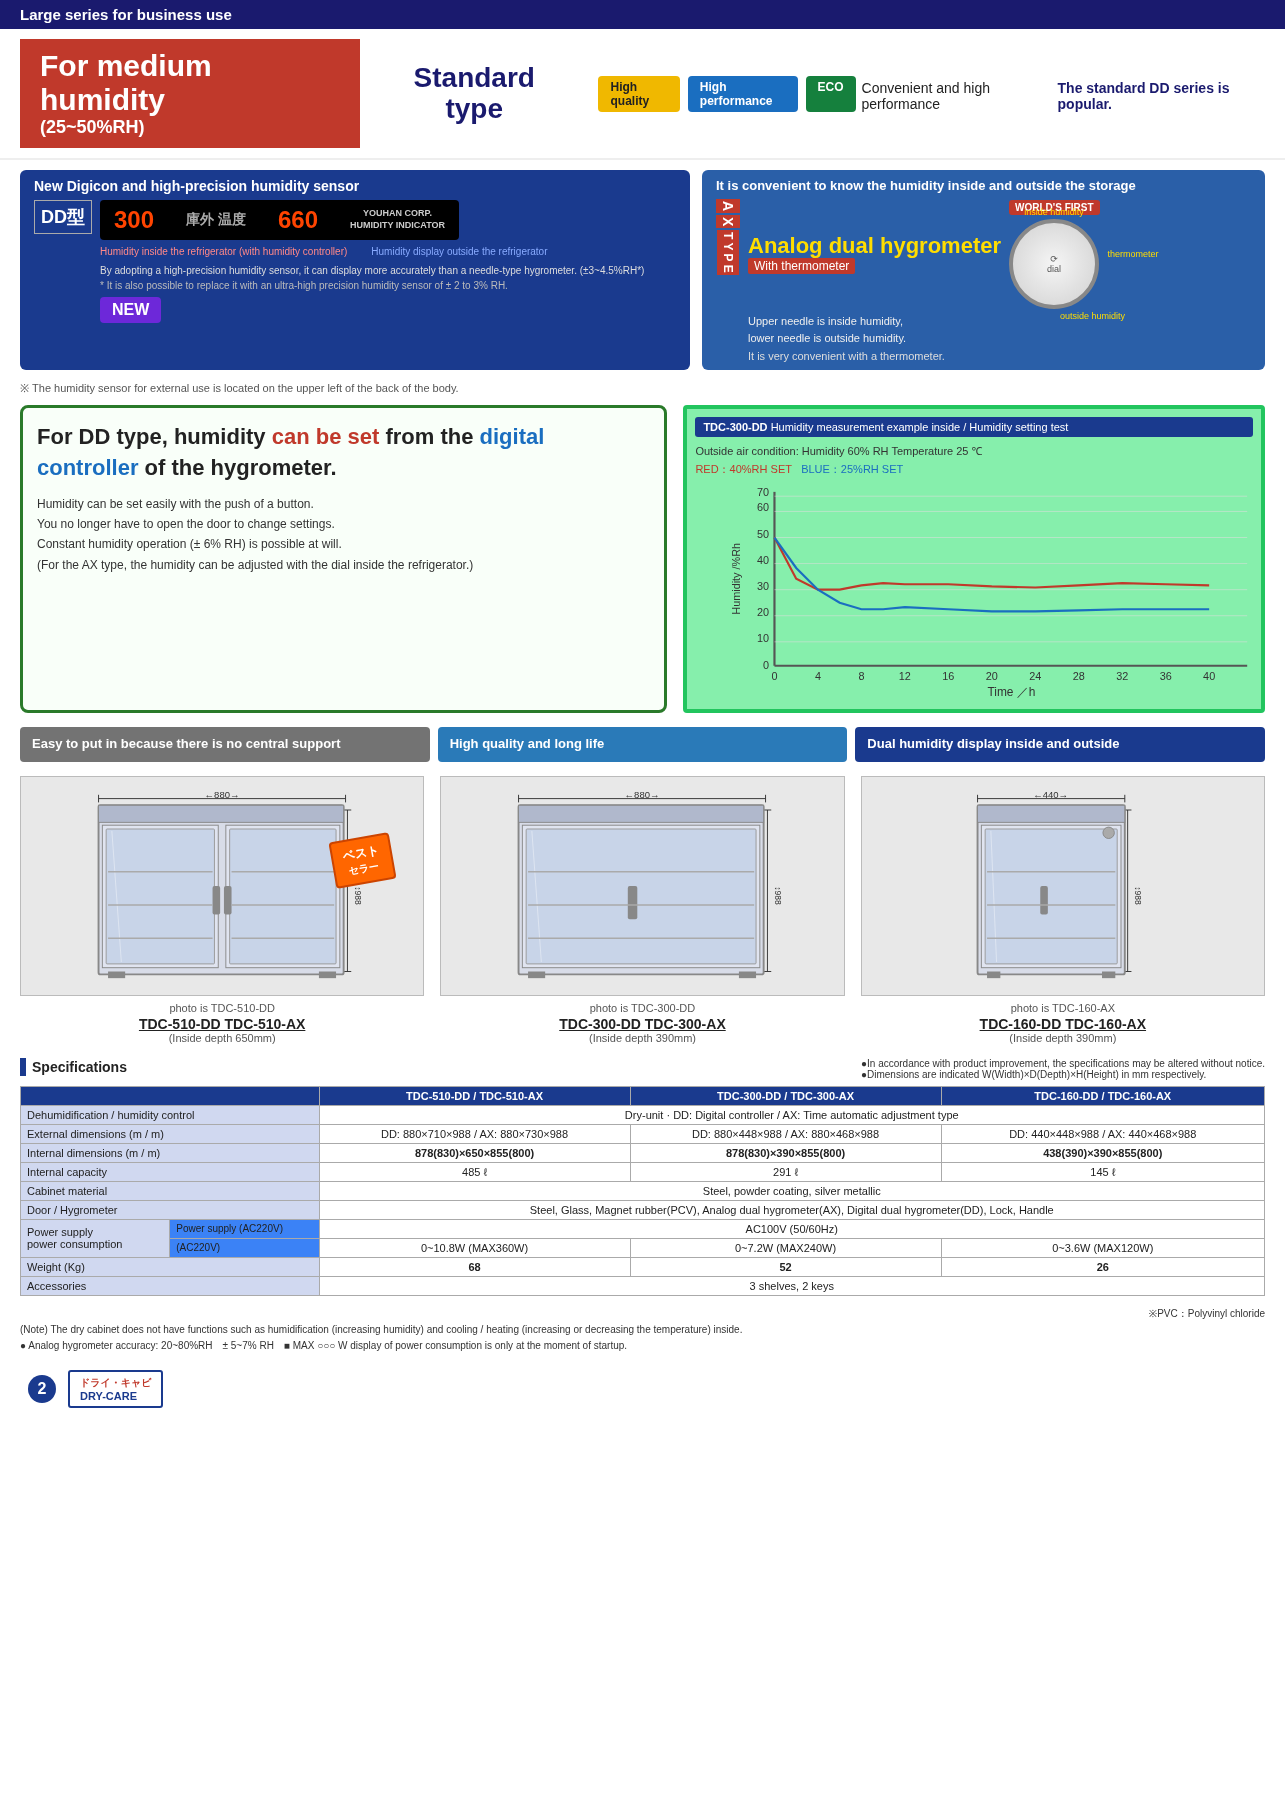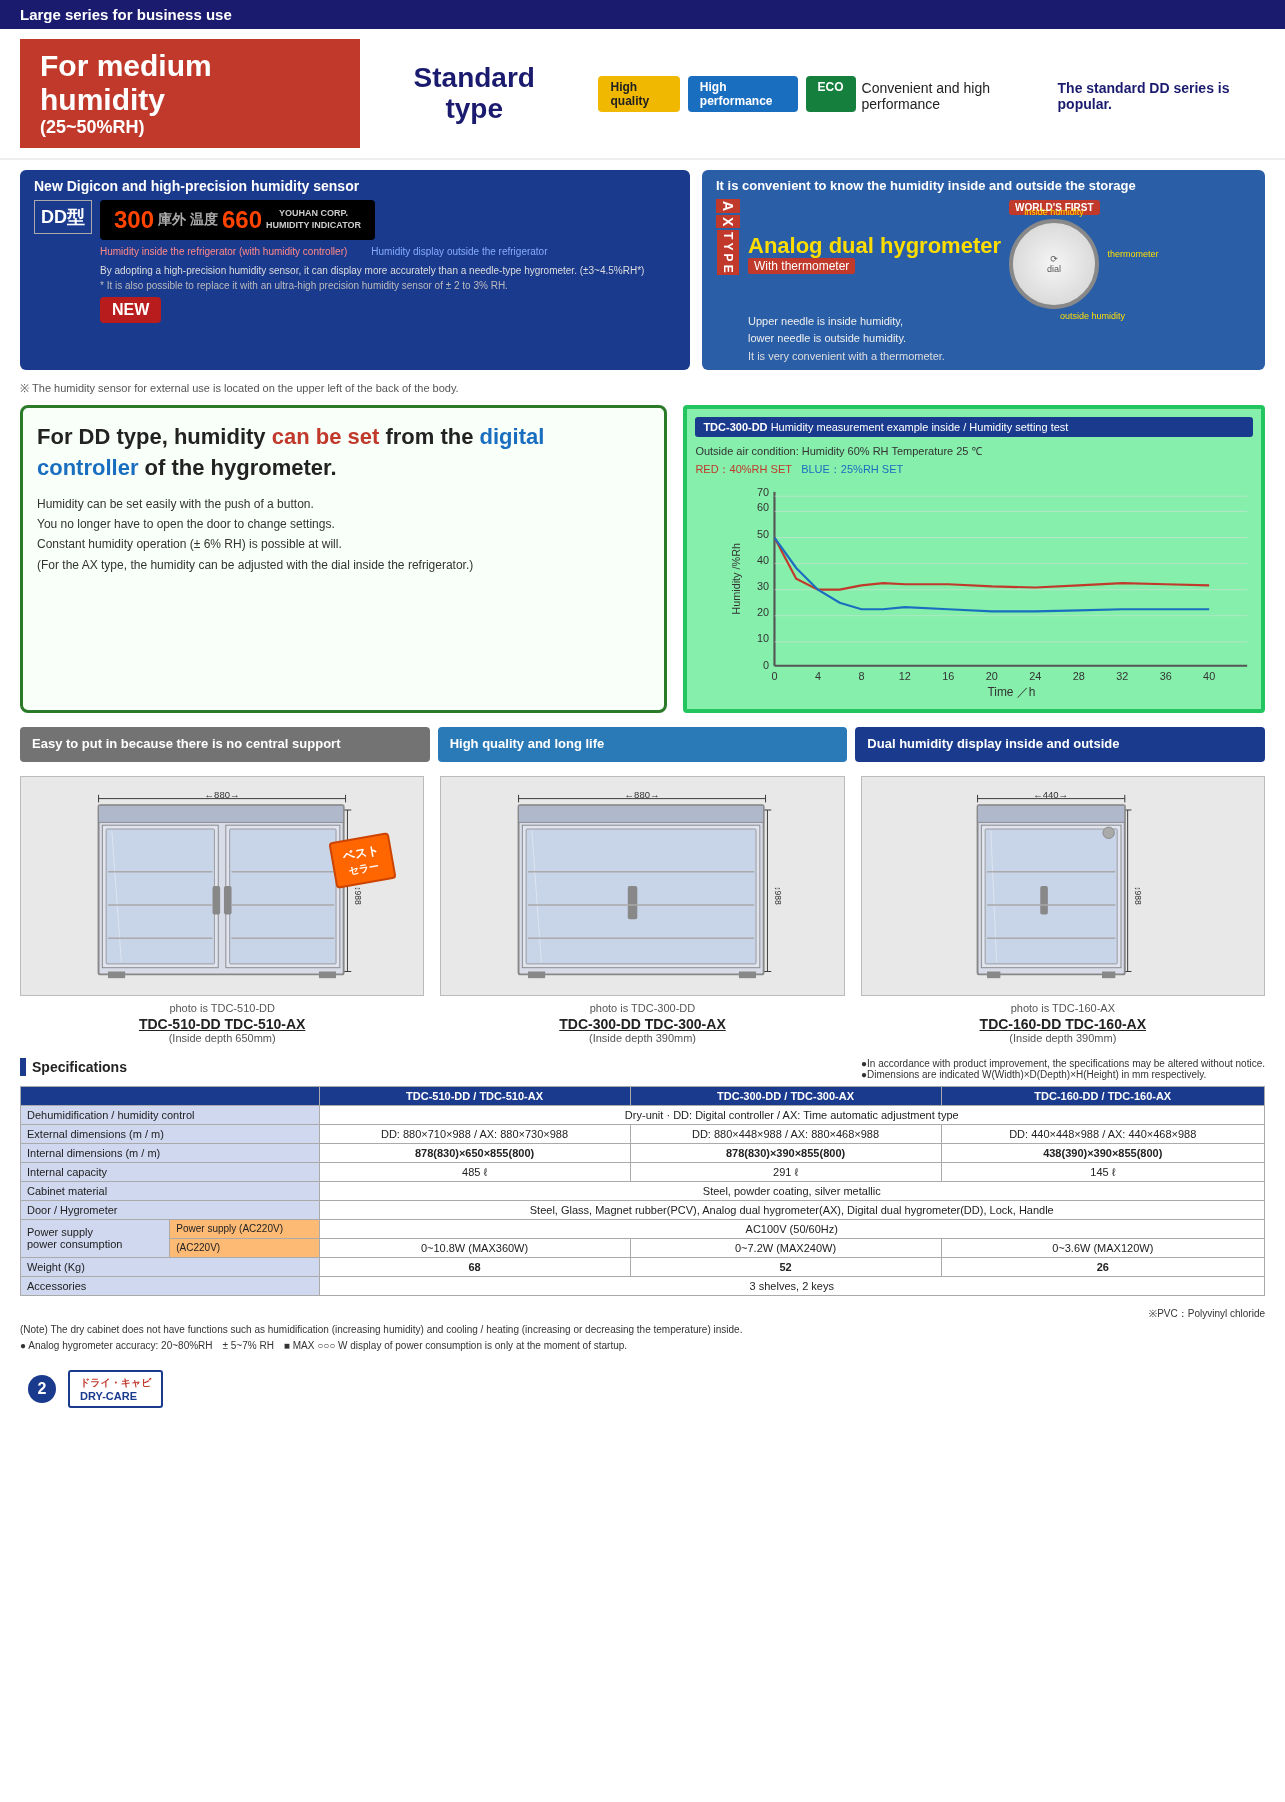--- a/index.html
+++ b/index.html
@@ -22,21 +22,21 @@
     .popular-text { font-size: 14px; color: #222; margin-top: 4px; }
     .popular-text span { color: #1a1a6e; font-weight: bold; }
 
     
     .main { padding: 10px 20px; }
 
     
     .dd-section { display: flex; gap: 12px; margin-bottom: 10px; }
     .dd-left { background: #1a3a8e; color: #fff; padding: 8px 14px; border-radius: 6px; flex: 1.2; }
     .dd-left h3 { font-size: 14px; font-weight: bold; color: #fff; margin-bottom: 6px; }
-    .new-badge { display: inline-block; background: #b91c1c; color: #fff; font-weight: bold; font-size: 16px; padding: 4px 12px; border-radius: 4px; margin-top: 6px; }
+    .new-badge { display: inline-block; background: #6d28d9; color: #fff; font-weight: bold; font-size: 16px; padding: 4px 12px; border-radius: 4px; margin-top: 6px; }
 
     .dd-right { background: #2a5fa8; color: #fff; padding: 8px 14px; border-radius: 6px; flex: 1; }
     .worlds-first { background: #c0392b; color: #fff; font-size: 10px; font-weight: bold; padding: 2px 6px; border-radius: 3px; display: inline-block; }
 
     
     .humidity-note { font-size: 11px; color: #555; margin-bottom: 10px; }
 
     
     .middle-section { display: flex; gap: 16px; margin-bottom: 14px; }
     .digital-controller-box { flex: 1.1; border: 3px solid #2a7a2a; border-radius: 8px; padding: 14px; background: #f9fff9; }
@@ -73,21 +73,21 @@
     
     .specs-section { margin-bottom: 10px; }
     .specs-header { display: flex; justify-content: space-between; align-items: flex-start; margin-bottom: 6px; }
     .specs-title { font-size: 14px; font-weight: bold; display: flex; align-items: center; gap: 6px; }
     .specs-title-bar { width: 6px; height: 18px; background: #1a3a8e; display: inline-block; }
     .specs-notes { font-size: 10px; color: #333; }
     .specs-table { width: 100%; border-collapse: collapse; font-size: 11px; }
     .specs-table th, .specs-table td { border: 1px solid #aaa; padding: 3px 6px; text-align: center; }
     .specs-table th { background: #1a3a8e; color: #fff; }
     .specs-table .row-header { background: #d0d8f0; text-align: left; font-weight: normal; }
-    .specs-table .sub-header { background: #fdba74; font-size: 10px; }
+    .specs-table .sub-header { background: #3b82f6; font-size: 10px; }
 
     
     .footer-notes { font-size: 10px; color: #333; margin-bottom: 8px; line-height: 1.6; }
     .footer-brand { display: flex; align-items: center; gap: 12px; padding: 8px; }
     .brand-box { border: 2px solid #1a3a8e; padding: 4px 10px; font-size: 12px; font-weight: bold; color: #1a3a8e; border-radius: 3px; }
     .page-num { font-size: 16px; font-weight: bold; background: #1a3a8e; color: #fff; width: 28px; height: 28px; border-radius: 50%; display: flex; align-items: center; justify-content: center; }
   </style>
 </head>
 <body>
 
@@ -119,21 +119,21 @@
 <div class="main">
 
   <div class="dd-section">
 
     <div class="dd-left">
       <h3>New Digicon and high-precision humidity sensor</h3>
       <div style="display:flex;gap:8px;align-items:flex-start;">
         <div style="background:#1a3a8e;color:#fff;font-size:18px;font-weight:bold;padding:4px 6px;border:1px solid #aaa;">DD型</div>
         <div>
           
-          <div style="background:#000;color:#ff4400;font-size:24px;font-weight:bold;padding:6px 14px;border-radius:4px;display:inline-flex;align-items:center;gap:4px;margin-bottom:6px;">
+          <div style="background:#000;color:#ff4400;font-size:24px;font-weight:bold;padding:6px 14px;border-radius:4px;display:inline-flex;align-items:center;gap:32px;margin-bottom:6px;">
             <span>300</span>
             <span style="font-size:14px;color:#aaa;">庫外 温度</span>
             <span>660</span>
             <div style="text-align:center;font-size:9px;color:#ccc;line-height:1.3;">
               <div>YOUHAN CORP.</div>
               <div>HUMIDITY INDICATOR</div>
             </div>
           </div>
           <div style="display:flex;gap:24px;">
             <div style="font-size:10px;color:#ff8888;text-align:center;">Humidity inside the refrigerator (with humidity controller)</div>

